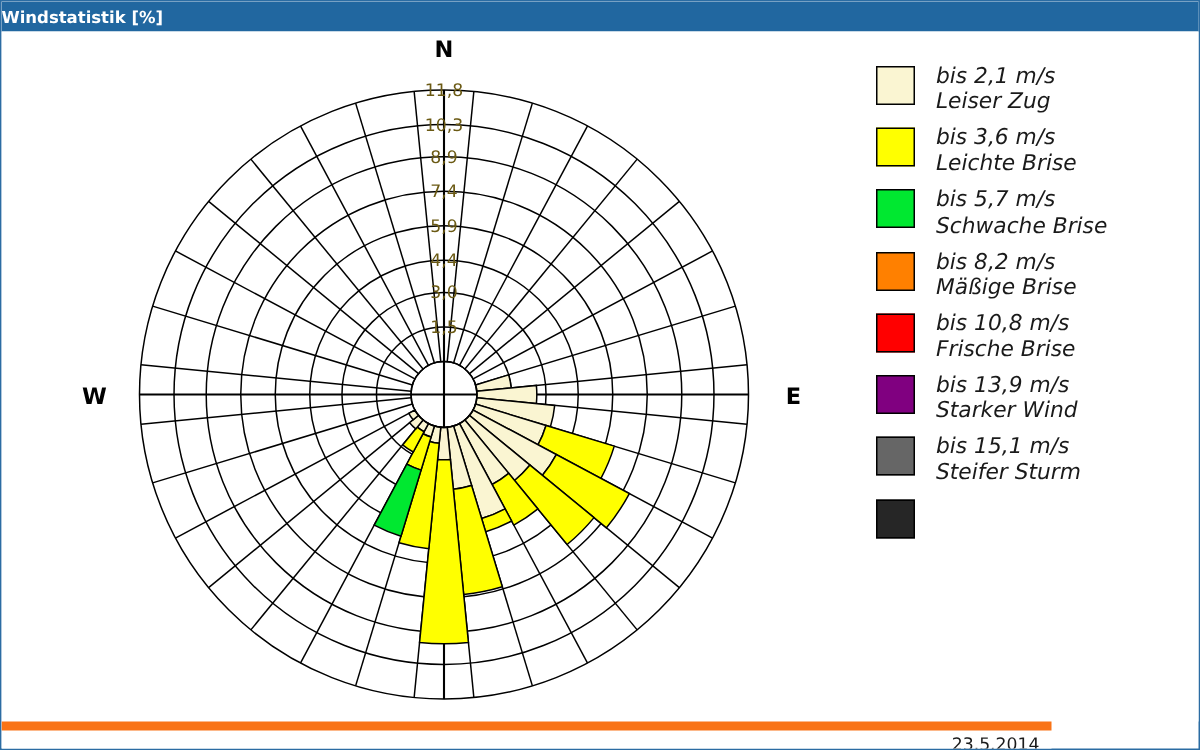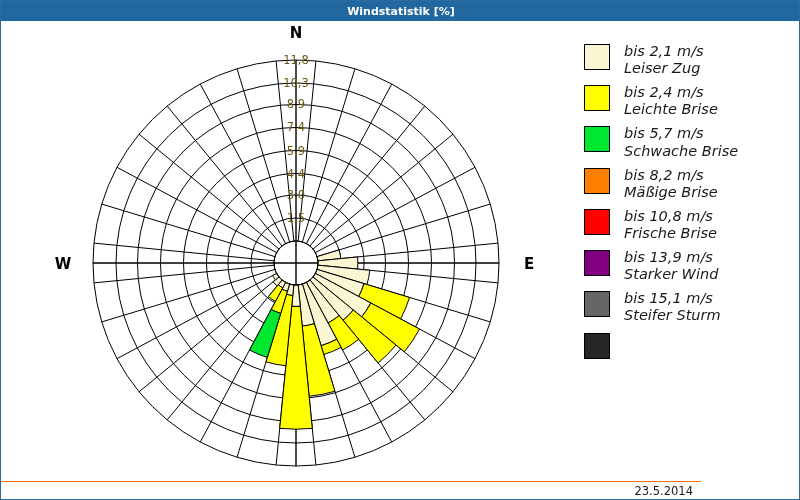--- a/index.html
+++ b/index.html
@@ -21,21 +21,21 @@
     position: absolute;
     left: 0; top: 0;
     width: 800px;
     height: 20px;
     background: #2167a0;
     color: #ffffff;
     font-size: 11px;
     font-weight: bold;
     display: flex;
     align-items: center;
-    justify-content: center;
+    justify-content: flex-start;
     letter-spacing: 0px;
   }
   #content {
     position: absolute;
     left: 0; top: 20px;
     width: 800px;
     height: 460px;
     background: #ffffff;
   }
   #rose-wrap {
@@ -75,21 +75,21 @@
     line-height: 1.18;
     white-space: nowrap;
   }
   .legend-text .l2 { display: block; }
   #statusbar {
     position: absolute;
     left: 0; top: 480px;
     width: 700px;
     height: 20px;
     background: #ffffff;
-    border-top: 1px solid #f97316;
+    border-top: 6px solid #f97316;
     box-sizing: border-box;
   }
   #datestamp {
     position: absolute;
     right: 8px;
     top: 2px;
     font-size: 11.5px;
     color: #1a1a1a;
   }
   text.tick {
@@ -210,21 +210,21 @@
       </svg>
     </div>
 
     <div id="legend">
         <div class="legend-row">
           <div class="swatch" style="background: rgb(250, 245, 210);"></div>
           <div class="legend-text"><span>bis 2,1 m/s</span><span class="l2">Leiser Zug</span></div>
         </div>
         <div class="legend-row">
           <div class="swatch" style="background: rgb(255, 255, 0);"></div>
-          <div class="legend-text"><span>bis 2,4 m/s</span><span class="l2">Leichte Brise</span></div>
+          <div class="legend-text"><span>bis 3,6 m/s</span><span class="l2">Leichte Brise</span></div>
         </div>
         <div class="legend-row">
           <div class="swatch" style="background: rgb(0, 232, 48);"></div>
           <div class="legend-text"><span>bis 5,7 m/s</span><span class="l2">Schwache Brise</span></div>
         </div>
         <div class="legend-row">
           <div class="swatch" style="background: rgb(255, 128, 0);"></div>
           <div class="legend-text"><span>bis 8,2 m/s</span><span class="l2">Mäßige Brise</span></div>
         </div>
         <div class="legend-row">

